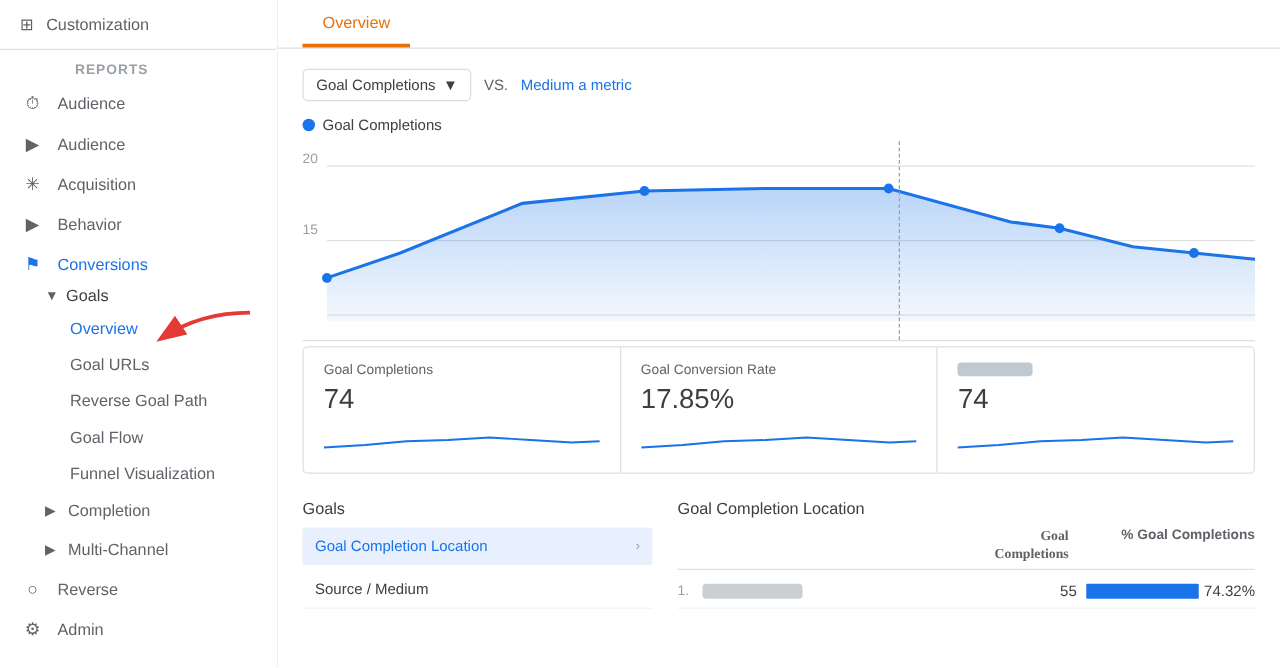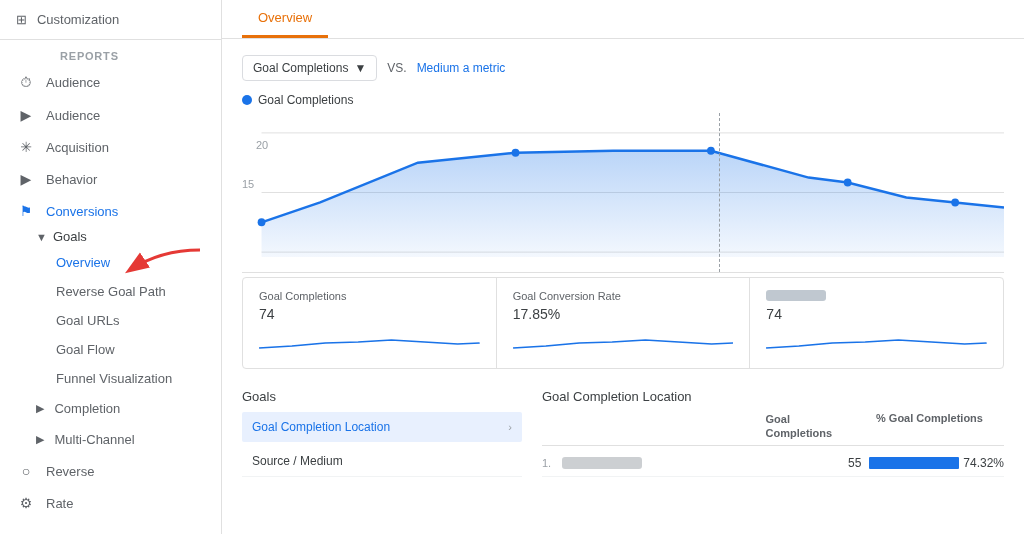--- a/index.html
+++ b/index.html
@@ -157,21 +157,21 @@
       margin-bottom: 20px;
     }
     .stat-card {
       flex: 1;
       padding: 12px 16px;
       border-right: 1px solid #e0e0e0;
       min-width: 0;
     }
     .stat-card:last-child { border-right: none; }
     .stat-label { font-size: 11px; color: #5f6368; margin-bottom: 4px; }
-    .stat-value { font-size: 14px; color: #3c4043; font-weight: 400; margin-bottom: 6px; }
+    .stat-value { font-size: 22px; color: #3c4043; font-weight: 400; margin-bottom: 6px; }
     .mini-chart { height: 28px; }
     .mini-svg { width: 100%; height: 100%; }
 
     
     .bottom-section {
       display: flex;
       gap: 20px;
     }
     .goals-panel {
       width: 280px;
@@ -214,21 +214,21 @@
       display: flex;
       font-size: 11px;
       color: #5f6368;
       font-weight: 600;
       border-bottom: 1px solid #e0e0e0;
       padding-bottom: 4px;
       margin-bottom: 4px;
     }
     .col-location { flex: 3; }
     .col-completions { flex: 1.2; text-align: right; }
-    .col-pct { flex: 2; text-align: center; }
+    .col-pct { flex: 2; text-align: right; }
     .table-row-data {
       display: flex;
       align-items: center;
       font-size: 12px;
       padding: 6px 0;
       border-bottom: 1px solid #f1f3f4;
     }
     .row-num { width: 20px; color: #9aa0a6; font-size: 11px; }
     .row-location { flex: 3; }
     .blurred-block {
@@ -287,25 +287,25 @@
   <div style="padding-left:36px; display:flex; align-items:center; gap:6px; padding-top:6px; padding-bottom:4px; cursor:pointer;">
     <span style="font-size:11px; color:#5f6368;">▼</span>
     <span style="font-size:13px; color:#3c4043;">Goals</span>
   </div>
 
   <div class="sub-sub-nav-item active" style="position:relative;">
     <span>Overview</span>
   </div>
 
   <div class="sub-sub-nav-item">
+    <span>Goal URLs</span>
+  </div>
+
+  <div class="sub-sub-nav-item">
     <span>Reverse Goal Path</span>
-  </div>
-
-  <div class="sub-sub-nav-item">
-    <span>Goal URLs</span>
   </div>
 
   <div class="sub-sub-nav-item">
     <span>Goal Flow</span>
   </div>
 
   <div class="sub-sub-nav-item">
     <span>Funnel Visualization</span>
   </div>
 
@@ -321,21 +321,21 @@
 
   <div style="height:10px;"></div>
 
   <div class="nav-item">
     <span class="icon">○</span>
     <span>Reverse</span>
   </div>
 
   <div class="nav-item">
     <span class="icon">⚙</span>
-    <span>Rate</span>
+    <span>Admin</span>
   </div>
 
   <div class="sidebar-collapse">
     <span>‹</span>
   </div>
 </div>
 
 <div class="main">
 
   <div class="tab-bar">
@@ -355,21 +355,21 @@
       <span class="select-metric">Medium a metric</span>
     </div>
 
     <div class="chart-legend">
       <div class="legend-dot"></div>
       <span>Goal Completions</span>
     </div>
 
     <div class="chart-area">
       
-      <div style="position:absolute;left:14px;top:8px;font-size:11px;color:#9aa0a6;margin-top:18px;">20</div>
+      <div style="position:absolute;left:0;top:8px;font-size:11px;color:#9aa0a6;">20</div>
       <div style="position:absolute;left:0;top:65px;font-size:11px;color:#9aa0a6;">15</div>
 
       <svg class="chart-svg" viewBox="0 0 780 160" preserveAspectRatio="none">
         <defs>
           <linearGradient id="chartGrad" x1="0" y1="0" x2="0" y2="1">
             <stop offset="0%" stop-color="#1a73e8" stop-opacity="0.3"></stop>
             <stop offset="100%" stop-color="#1a73e8" stop-opacity="0.05"></stop>
           </linearGradient>
         </defs>
 
@@ -445,21 +445,21 @@
         </div>
       </div>
 
       <div class="table-panel">
         <div class="table-header">
           <span class="table-title">Goal Completion Location</span>
         </div>
 
         <div class="table-cols">
           <div class="col-location"></div>
-          <div class="col-completions" style="font-size:11px;color:#5f6368;font-weight:600;text-align:left;line-height:1.3;">Goal<br>Completions</div>
+          <div class="col-completions" style="font-size:11px;color:#5f6368;font-weight:600;text-align:right;line-height:1.3;font-family:Liberation Serif, serif;">Goal<br>Completions</div>
           <div class="col-pct">% Goal Completions</div>
         </div>
 
         <div class="table-row-data">
           <span class="row-num">1.</span>
           <div class="row-location">
             <div class="blurred-block" style="width:80px;height:12px;"></div>
           </div>
           <div class="row-completions">55</div>
           <div class="row-pct-cell">

